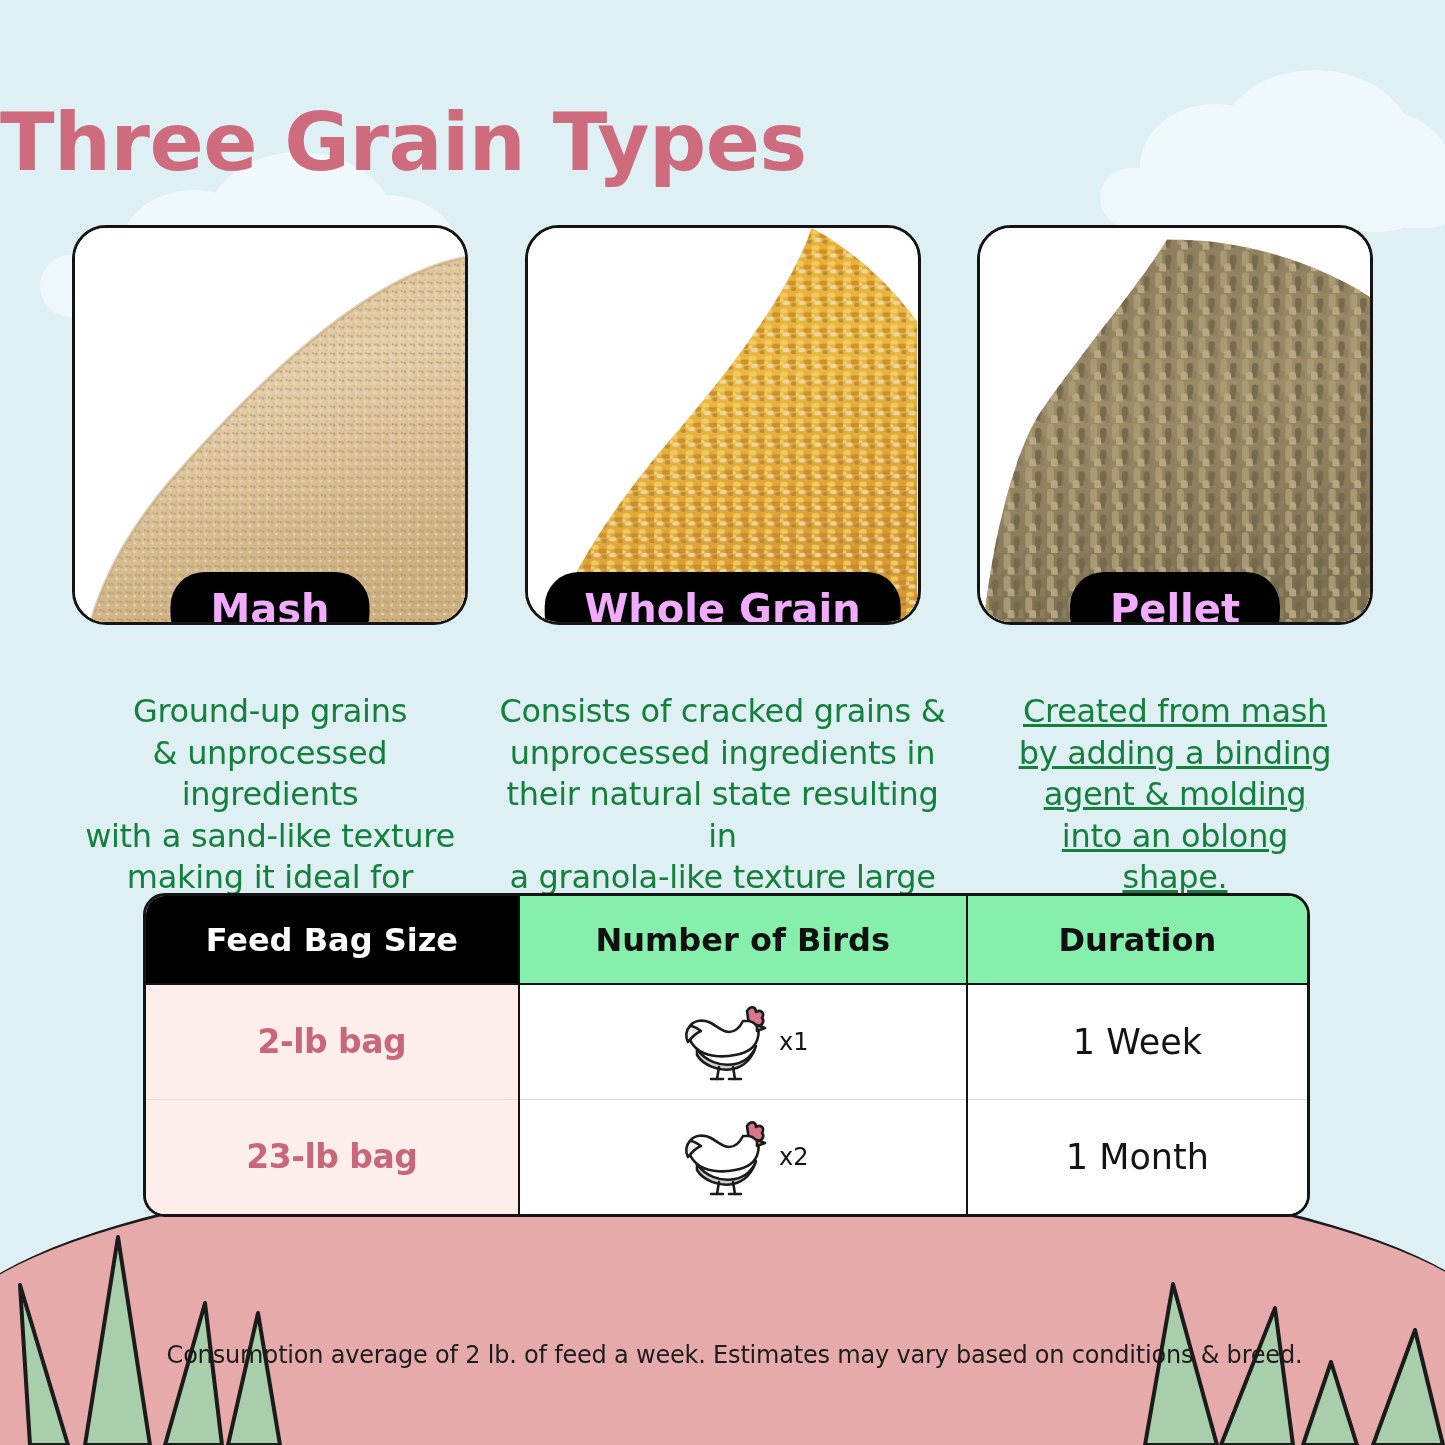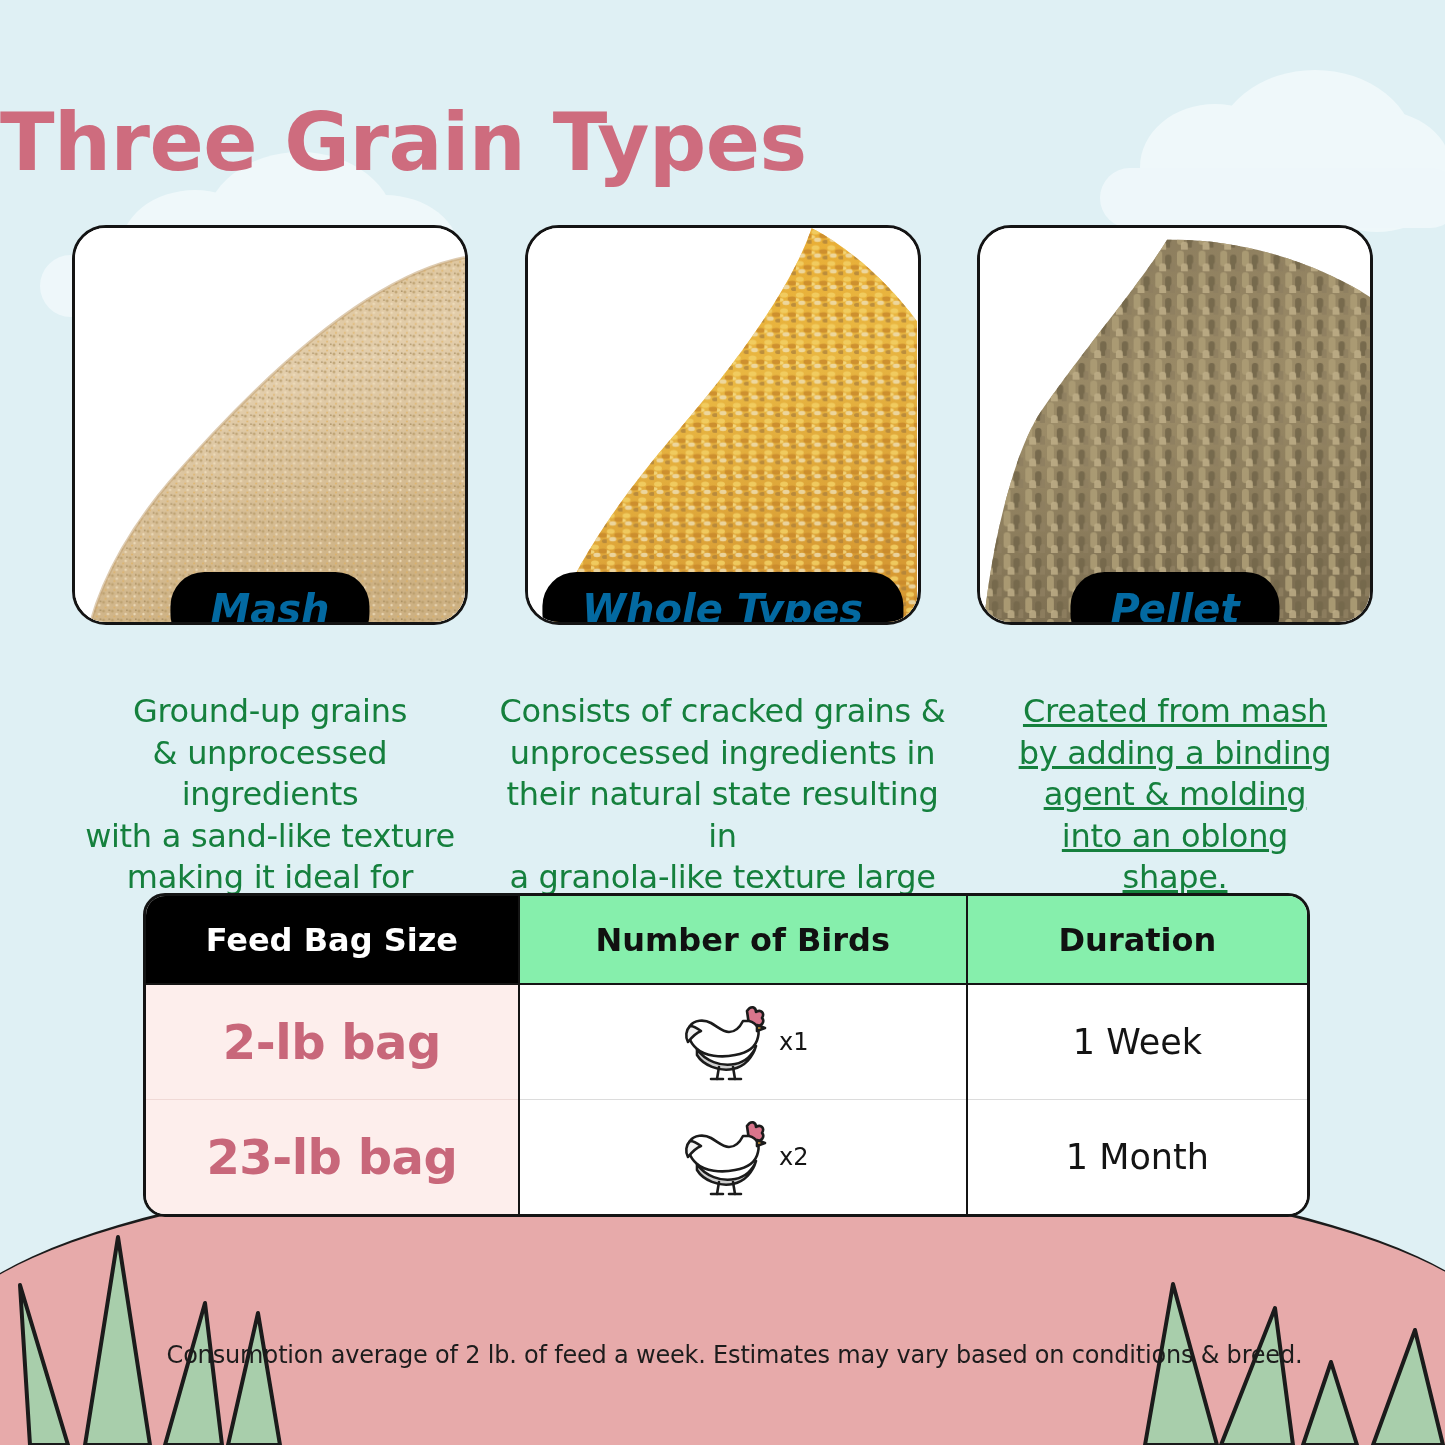--- a/index.html
+++ b/index.html
@@ -78,22 +78,21 @@
   .grain-pile {
     position: absolute;
     inset: 0;
   }
   .pill {
     position: absolute;
     left: 50%;
     transform: translateX(-50%);
     bottom: -26px;
     background: #000000;
-    color: #0369a1;
-    font-style: italic;
+    color: #f0abfc;
     font-weight: 700;
     font-size: 40px;
     padding: 14px 40px 16px;
     border-radius: 34px;
     white-space: nowrap;
     z-index: 5;
     font-family: "DejaVu Sans", sans-serif;
   }
   .card-desc {
     margin-top: 66px;
@@ -141,21 +140,21 @@
   thead th.sep { border-left: 2px solid #141414; }
 
   tbody td {
     height: 115px;
     vertical-align: middle;
     text-align: center;
   }
   td.bag {
     background: #fdeeec;
     color: #c8677a;
-    font-size: 48px;
+    font-size: 33px;
     font-weight: 700;
     font-family: "DejaVu Sans", sans-serif;
     letter-spacing: -0.5px;
     margin-left: 35px;
   }
   td.birds, td.dur { background: #ffffff; border-left: 2px solid #141414; }
   td.dur {
     font-size: 35px;
     color: #141414;
     font-family: "DejaVu Sans", sans-serif;
@@ -276,21 +275,21 @@
               <ellipse cx="12" cy="8" rx="4.4" ry="2.4" fill="#c98a2c" opacity="0.85"></ellipse>
               <ellipse cx="6" cy="12" rx="3.6" ry="2.2" fill="#efe0b5" opacity="0.8"></ellipse>
               <ellipse cx="14" cy="14" rx="3" ry="2" fill="#a97d3c" opacity="0.7"></ellipse>
               <ellipse cx="1" cy="9" rx="2.6" ry="1.8" fill="#f7e08a" opacity="0.75"></ellipse>
             </pattern>
           </defs>
           <rect width="396" height="400" fill="#ffffff"></rect>
           <path d="M288 0 C268 60 210 140 140 220 C96 272 48 340 26 400 L396 400 L396 96 C370 60 330 22 288 0 Z" fill="url(#wgG)"></path>
           <path d="M288 0 C268 60 210 140 140 220 C96 272 48 340 26 400 L396 400 L396 96 C370 60 330 22 288 0 Z" fill="url(#wgSpeck)"></path>
         </svg>
-        <div class="pill">Whole Types</div>
+        <div class="pill">Whole Grain</div>
       </div>
       <div class="card-desc wide" style="white-space: pre-line;">Consists of cracked grains &amp;
 unprocessed ingredients in
 their natural state resulting in
 a granola-like texture large
 enough for chickens to grab.</div>
     </div>
 
     <div class="card">
       <div class="card-photo">

